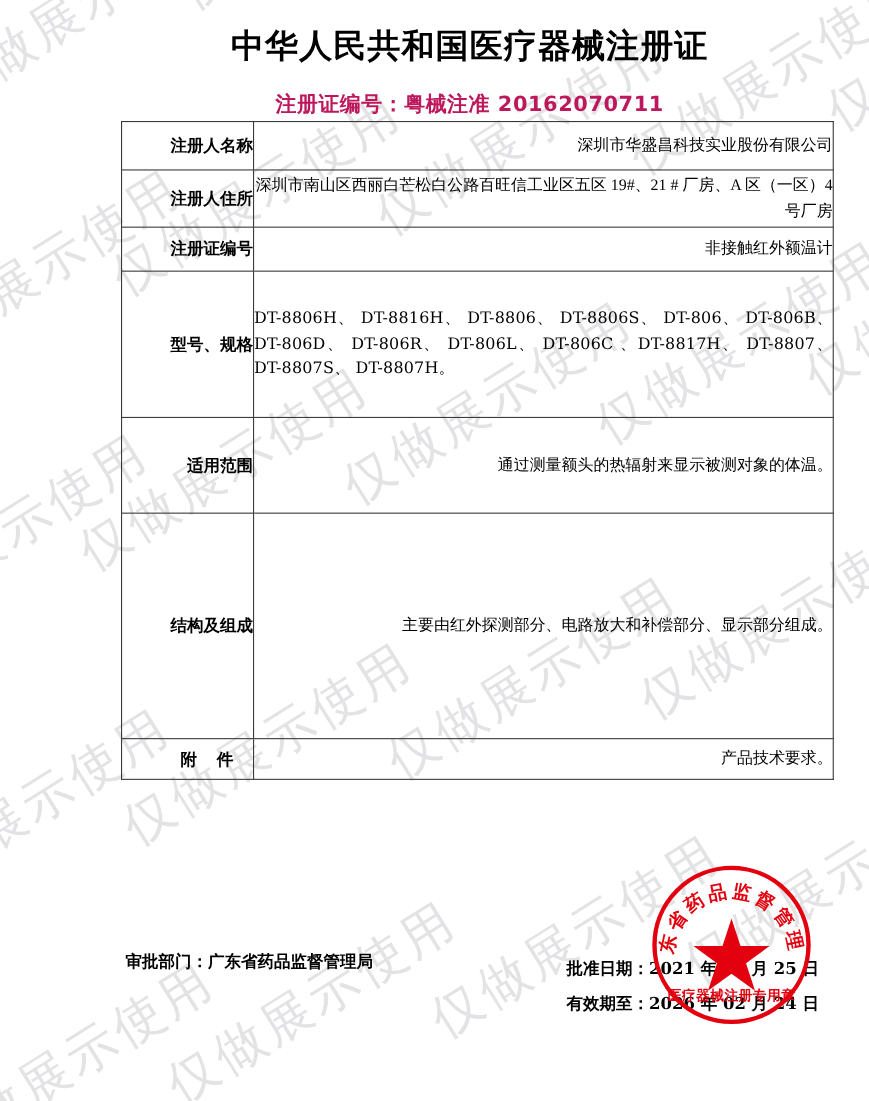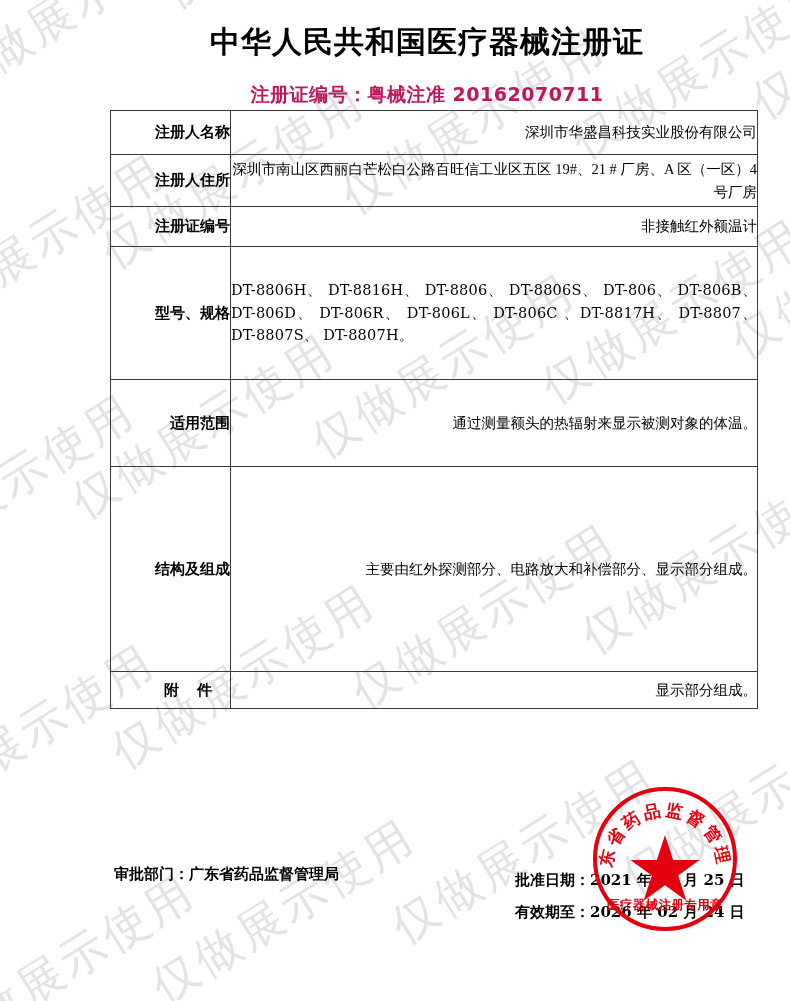--- a/index.html
+++ b/index.html
@@ -223,21 +223,21 @@
           <tr style="height: 87px;">
             <td class="label">适用范围</td>
             <td class="value">通过测量额头的热辐射来显示被测对象的体温。</td>
           </tr>
           <tr style="height: 205px;">
             <td class="label">结构及组成</td>
             <td class="value">主要由红外探测部分、电路放大和补偿部分、显示部分组成。</td>
           </tr>
           <tr style="height: 37px;">
             <td class="label"><span class="sp">附件</span></td>
-            <td class="value">显示部分组成。</td>
+            <td class="value">产品技术要求。</td>
           </tr>
         </tbody>
     </table>
 
     <div class="footer">
       <div class="footer-left">审批部门：广东省药品监督管理局</div>
       <div class="footer-right">
         <div>批准日期：2021 年 02 月 25 日</div>
         <div>有效期至：2026 年 02 月 24 日</div>
       </div>

